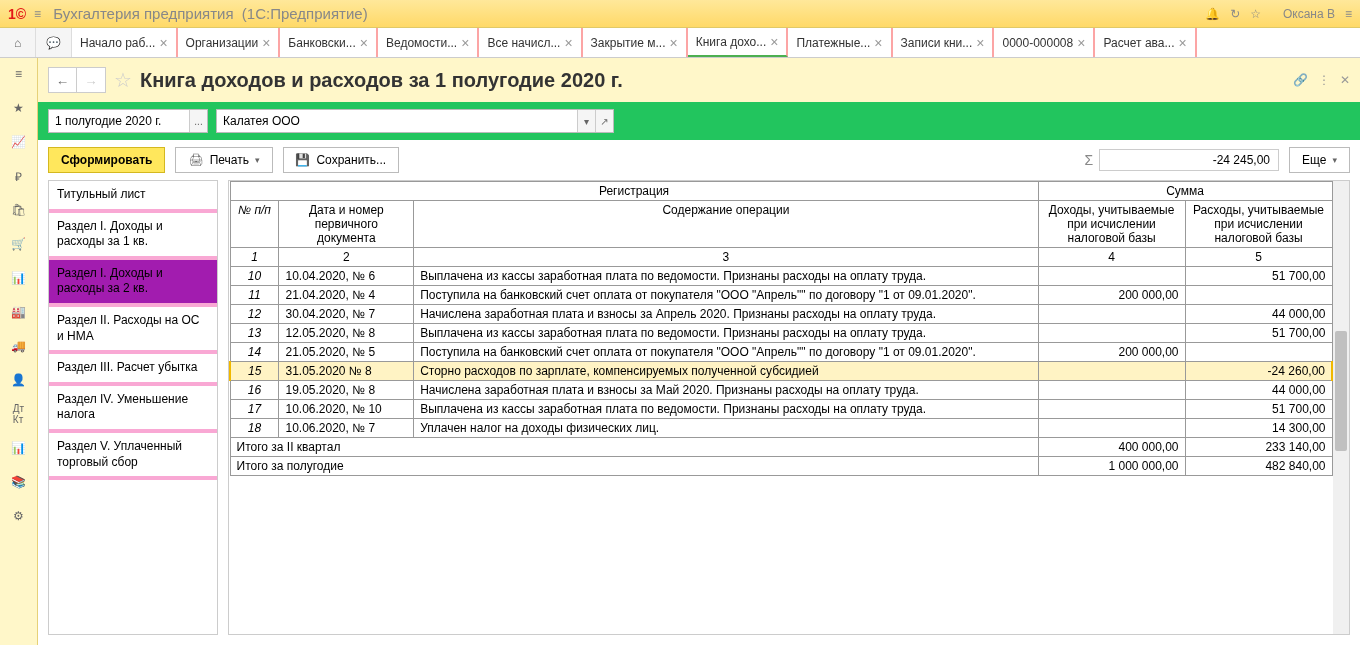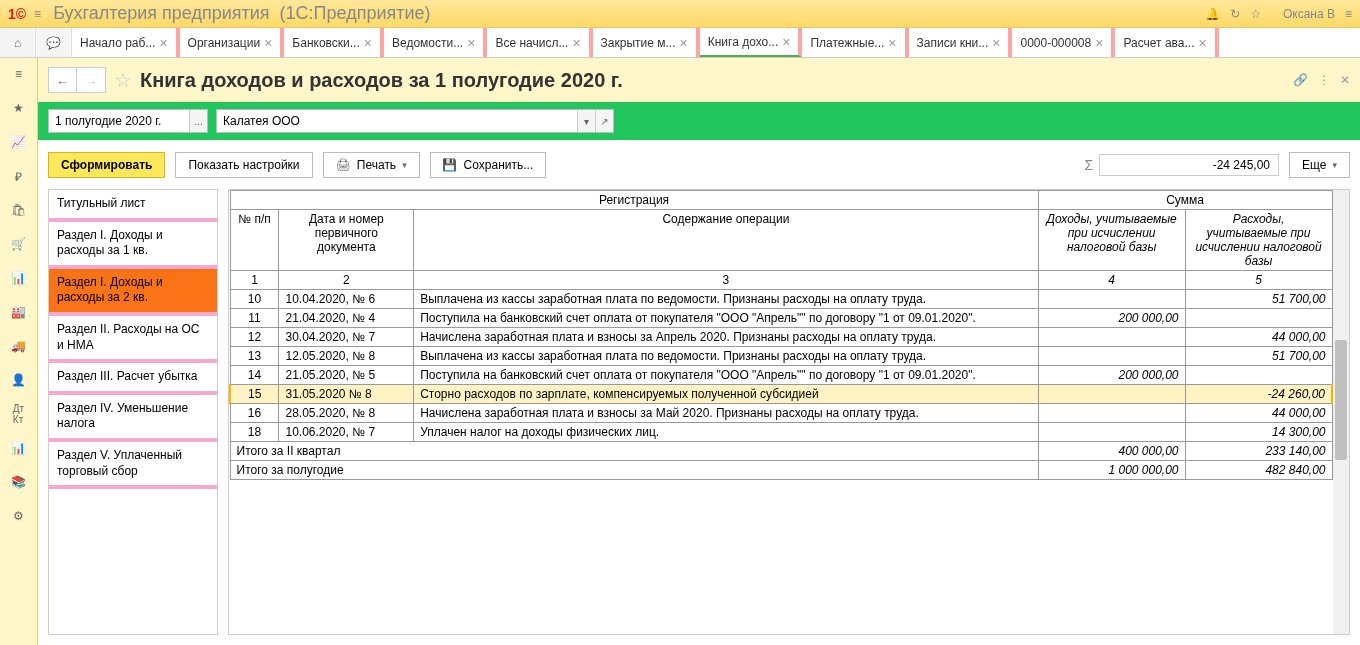--- a/index.html
+++ b/index.html
@@ -1,28 +1,28 @@
 <!DOCTYPE html>
 <html><head>
 <meta charset="utf-8">
 <style>
 * { box-sizing: border-box; margin: 0; padding: 0; }
 body { font-family: Arial, sans-serif; font-size: 12px; background: #fff; width: 1360px; height: 645px; overflow: hidden; }
 
 .titlebar { height: 28px; background: linear-gradient(#ffe89a, #ffd968); display: flex; align-items: center; padding: 0 8px; border-bottom: 1px solid #e0c968; }
 .logo { color: #e31818; font-weight: bold; font-size: 14px; margin-right: 8px; }
 .hamburger { margin-right: 12px; color: #888; cursor: pointer; }
-.titlebar-title { color: #888; font-size: 18px; flex: 1; }
+.titlebar-title { color: #888; font-size: 15px; flex: 1; }
 .titlebar-right { display: flex; align-items: center; gap: 10px; }
 .titlebar-right span { color: #888; cursor: pointer; }
 .titlebar-user { color: #888; margin-left: 12px; }
 
 .tabs-row { height: 30px; display: flex; align-items: stretch; border-bottom: 1px solid #ccc; background: #fff; }
 .home-btn, .chat-btn { width: 36px; display: flex; align-items: center; justify-content: center; border-right: 1px solid #ddd; cursor: pointer; color: #666; background: #f5f5f5; }
-.tab { display: flex; align-items: center; padding: 0 8px; border-right: 4px solid #fca5a5; cursor: pointer; min-width: 0; }
+.tab { display: flex; align-items: center; padding: 0 8px; border-right: 2px solid #fca5a5; cursor: pointer; min-width: 0; }
 .tab-label { max-width: 82px; overflow: hidden; white-space: nowrap; text-overflow: ellipsis; margin-right: 4px; color: #333; }
 .tab-close { color: #999; font-size: 14px; cursor: pointer; }
 .tab.active { border-bottom: 2px solid #4caf50; }
 
 .workspace { display: flex; height: calc(645px - 58px); }
 .sidebar-nav { width: 38px; background: #fff7c9; border-right: 1px solid #e6d178; display: flex; flex-direction: column; align-items: center; padding-top: 6px; gap: 14px; }
 .sidebar-nav .nav-icon { width: 20px; height: 20px; display: flex; align-items: center; justify-content: center; color: #666; cursor: pointer; }
 
 .content-area { flex: 1; display: flex; flex-direction: column; overflow: hidden; }
 
@@ -36,45 +36,45 @@
 .page-header-right span { cursor: pointer; }
 
 .filters-row { height: 38px; background: #22c55e; display: flex; align-items: center; padding: 0 10px; gap: 8px; }
 .select-field { display: flex; align-items: stretch; height: 24px; border: 1px solid #bbb; background: #fff; }
 .select-field input { border: none; outline: none; padding: 0 6px; font-size: 12px; }
 .select-field button { width: 18px; border: none; border-left: 1px solid #ccc; background: #f5f5f5; cursor: pointer; color: #666; font-size: 10px; }
 .period-field input { width: 140px; }
 .org-field { flex: 0 0 auto; }
 .org-field input { width: 360px; }
 
-.toolbar-row { height: 49px; display: flex; align-items: center; padding: 0 10px; gap: 10px; }
+.toolbar-row { height: 40px; display: flex; align-items: center; padding: 0 10px; gap: 10px; }
 .btn { height: 26px; padding: 0 12px; border: 1px solid #bbb; background: #fff; cursor: pointer; display: flex; align-items: center; gap: 6px; font-size: 12px; }
 .btn-primary { background: #ffe75c; border-color: #d4b820; font-weight: bold; }
 .btn-icon { color: #666; }
 .toolbar-spacer { flex: 1; }
 .sum-box { display: flex; align-items: center; gap: 6px; }
 .sum-label { color: #888; font-size: 14px; }
 .sum-value { border: 1px solid #ccc; padding: 3px 8px; width: 180px; text-align: right; background: #fff; }
 
 .report-body { flex: 1; display: flex; gap: 10px; padding: 0 10px 10px 10px; overflow: hidden; }
 .sections { width: 170px; border: 1px solid #ccc; background: #fff; overflow-y: auto; }
 .section-item { padding: 6px 8px; cursor: pointer; border-bottom: 4px solid #f9a8d4; line-height: 1.3; }
-.section-item.selected { background: #f97316; }
+.section-item.selected { background: #a21caf; }
 
 .grid-wrap { flex: 1; border: 1px solid #ccc; overflow: auto; position: relative; }
 .scrollbar-vertical { position: absolute; right: 0; top: 0; bottom: 0; width: 16px; background: #f0f0f0; }
 .scrollbar-thumb { position: absolute; right: 2px; top: 150px; width: 12px; height: 120px; background: #c0c0c0; border-radius: 2px; }
 
 table.grid { border-collapse: collapse; width: calc(100% - 16px); }
 table.grid th, table.grid td { border: 1px solid #999; padding: 2px 6px; vertical-align: top; font-size: 12px; }
 table.grid th { font-weight: normal; text-align: center; background: #fff; }
-.col-num { width: 40px; text-align: center; }
+.col-num { width: 40px; text-align: center; font-style: italic; }
 .col-doc { width: 110px; }
 .col-desc { width: 510px; }
-.col-amt { width: 120px; text-align: right; font-style: italic; }
+.col-amt { width: 120px; text-align: right; }
 tr.highlight td { background: #fff3c4; }
 tr.highlight td:first-child { border-left: 2px solid #f0b800; margin-left: 20px; }
 tr.highlight td:last-child { border-right: 2px solid #f0b800; }
 .totals td { font-weight: normal; }
 </style>
 </head>
 <body>
 
 <div class="titlebar">
   <span class="logo">1©</span>
@@ -184,21 +184,20 @@
       </div>
       <div class="select-field org-field">
         <input readonly="" value="Калатея ООО" style="">
         <button>▾</button>
         <button>↗</button>
       </div>
     </div>
 
     <div class="toolbar-row">
       <button class="btn btn-primary">Сформировать</button>
-      <button class="btn">Показать настройки</button>
       <button class="btn">
         <span class="btn-icon">🖨</span>
         <span>Печать</span>
         <span style="font-size:9px;color:#666">▾</span>
       </button>
       <button class="btn">
         <span class="btn-icon">💾</span>
         <span>Сохранить...</span>
       </button>
       <div class="toolbar-spacer"></div>
@@ -282,24 +281,31 @@
               </tr>
               <tr class="highlight">
                 <td class="col-num">15</td>
                 <td class="col-doc">31.05.2020 № 8</td>
                 <td class="col-desc">Сторно расходов по зарплате, компенсируемых полученной субсидией</td>
                 <td class="col-amt"></td>
                 <td class="col-amt">-24 260,00</td>
               </tr>
               <tr>
                 <td class="col-num">16</td>
-                <td class="col-doc">28.05.2020, № 8</td>
+                <td class="col-doc">19.05.2020, № 8</td>
                 <td class="col-desc">Начислена заработная плата и взносы за Май 2020. Признаны расходы на оплату труда.</td>
                 <td class="col-amt"></td>
                 <td class="col-amt">44 000,00</td>
+              </tr>
+              <tr>
+                <td class="col-num">17</td>
+                <td class="col-doc">10.06.2020, № 10</td>
+                <td class="col-desc">Выплачена из кассы заработная плата по ведомости. Признаны расходы на оплату труда.</td>
+                <td class="col-amt"></td>
+                <td class="col-amt">51 700,00</td>
               </tr>
               <tr>
                 <td class="col-num">18</td>
                 <td class="col-doc">10.06.2020, № 7</td>
                 <td class="col-desc">Уплачен налог на доходы физических лиц.</td>
                 <td class="col-amt"></td>
                 <td class="col-amt">14 300,00</td>
               </tr>
               <tr class="totals">
                 <td colspan="3">Итого за II квартал</td>

